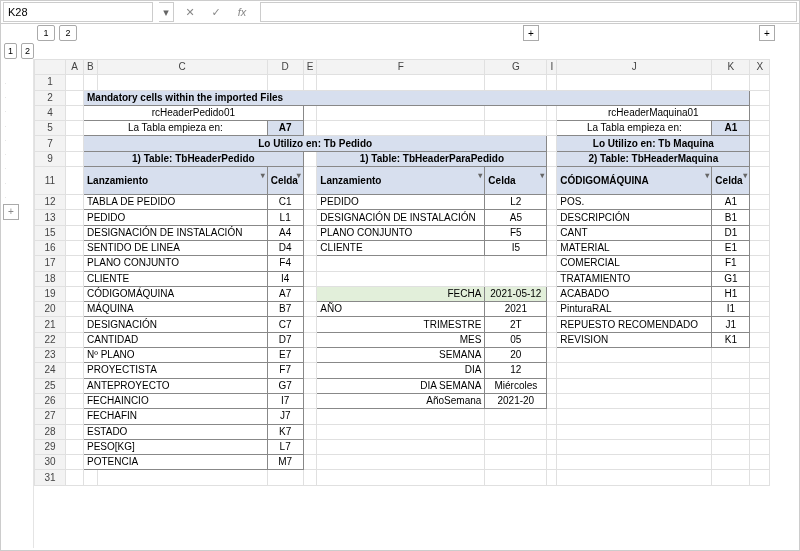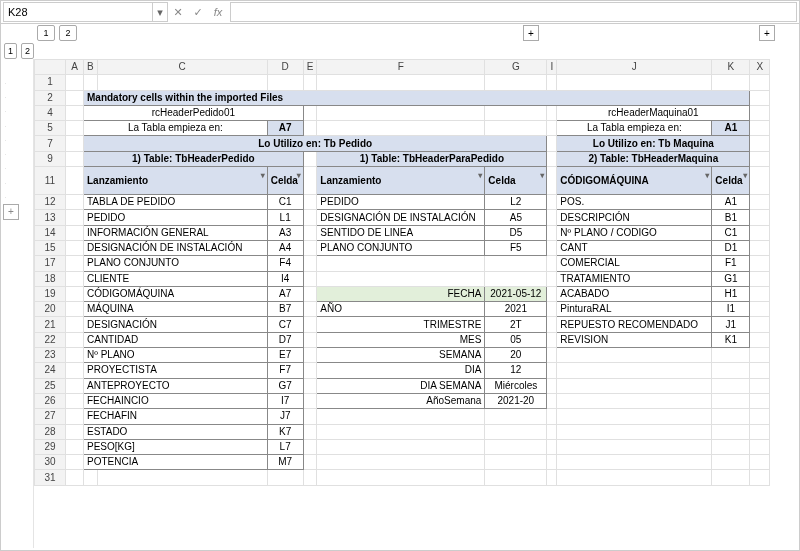--- a/index.html
+++ b/index.html
@@ -1,18 +1,18 @@
 <!DOCTYPE html>
 <html><head>
 <meta charset="utf-8">
 <style>
   html,body{margin:0;padding:0;font-family:"Segoe UI",Arial,sans-serif;font-size:11px;color:#000;background:#fff;}
   .wrap{width:800px;height:551px;position:relative;overflow:hidden;border:1px solid #ccc;box-sizing:border-box;}
   
-  .fbar{height:22px;border-bottom:1px solid #ccc;display:flex;align-items:center;gap:0;padding:0 2px;}
+  .fbar{height:22px;border-bottom:1px solid #ccc;display:flex;align-items:center;gap:6px;padding:0 2px;}
   .namebox{width:140px;height:18px;border:1px solid #ccc;padding:0 4px;display:flex;align-items:center;font-size:11px;}
   .nbdrop{width:14px;height:18px;border:1px solid #ccc;border-left:0;display:flex;align-items:center;justify-content:center;color:#666;}
   .fbtn{width:20px;height:18px;display:flex;align-items:center;justify-content:center;color:#888;}
   .fx{font-style:italic;}
   .finput{flex:1;height:18px;border:1px solid #ccc;margin-left:2px;}
   
   .outrow{height:18px;display:flex;align-items:center;}
   .olbtn{width:16px;height:14px;border:1px solid #aaa;border-radius:2px;display:flex;align-items:center;justify-content:center;font-size:9px;margin-left:2px;}
   .colplus{width:14px;height:14px;border:1px solid #aaa;display:flex;align-items:center;justify-content:center;font-size:10px;}
   
@@ -213,43 +213,43 @@
               <td class="box txtc">L1</td>
               <td></td>
               <td class="box">DESIGNACIÓN DE INSTALACIÓN</td>
               <td class="box txtc">A5</td>
               <td></td>
               <td class="box">DESCRIPCIÓN</td>
               <td class="box txtc">B1</td>
               <td></td>
             </tr>
             <tr>
-              <td class="rowhdr">14</td>
-              <td></td>
-              <td class="box" colspan="2">INFORMACIÓN GENERAL</td>
-              <td class="box txtc">A3</td>
-              <td></td>
-              <td class="box">SENTIDO DE LINEA</td>
-              <td class="box txtc">D5</td>
-              <td></td>
-              <td class="box">Nº PLANO / CODIGO</td>
-              <td class="box txtc">C1</td>
-              <td></td>
-            </tr>
-            <tr>
               <td class="rowhdr">15</td>
               <td></td>
               <td class="box" colspan="2">DESIGNACIÓN DE INSTALACIÓN</td>
               <td class="box txtc">A4</td>
               <td></td>
               <td class="box">PLANO CONJUNTO</td>
               <td class="box txtc">F5</td>
               <td></td>
               <td class="box">CANT</td>
               <td class="box txtc">D1</td>
+              <td></td>
+            </tr>
+            <tr>
+              <td class="rowhdr">16</td>
+              <td></td>
+              <td class="box" colspan="2">SENTIDO DE LINEA</td>
+              <td class="box txtc">D4</td>
+              <td></td>
+              <td class="box">CLIENTE</td>
+              <td class="box txtc">I5</td>
+              <td></td>
+              <td class="box">MATERIAL</td>
+              <td class="box txtc">E1</td>
               <td></td>
             </tr>
             <tr>
               <td class="rowhdr">17</td>
               <td></td>
               <td class="box" colspan="2">PLANO CONJUNTO</td>
               <td class="box txtc">F4</td>
               <td></td>
               <td></td>
               <td></td>

